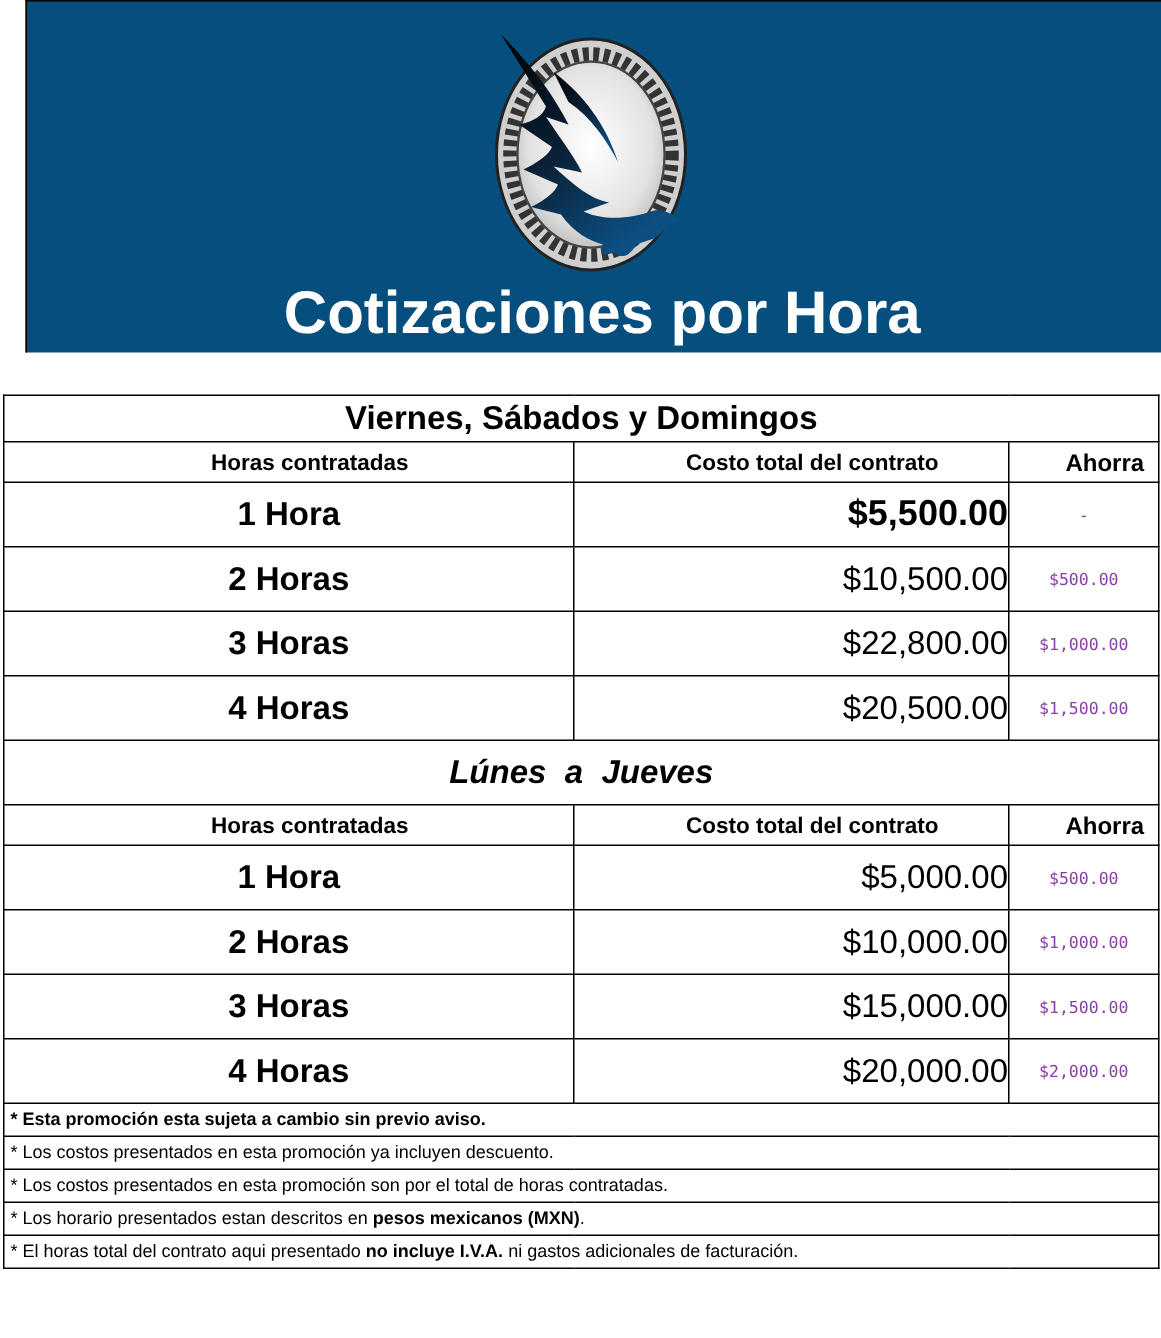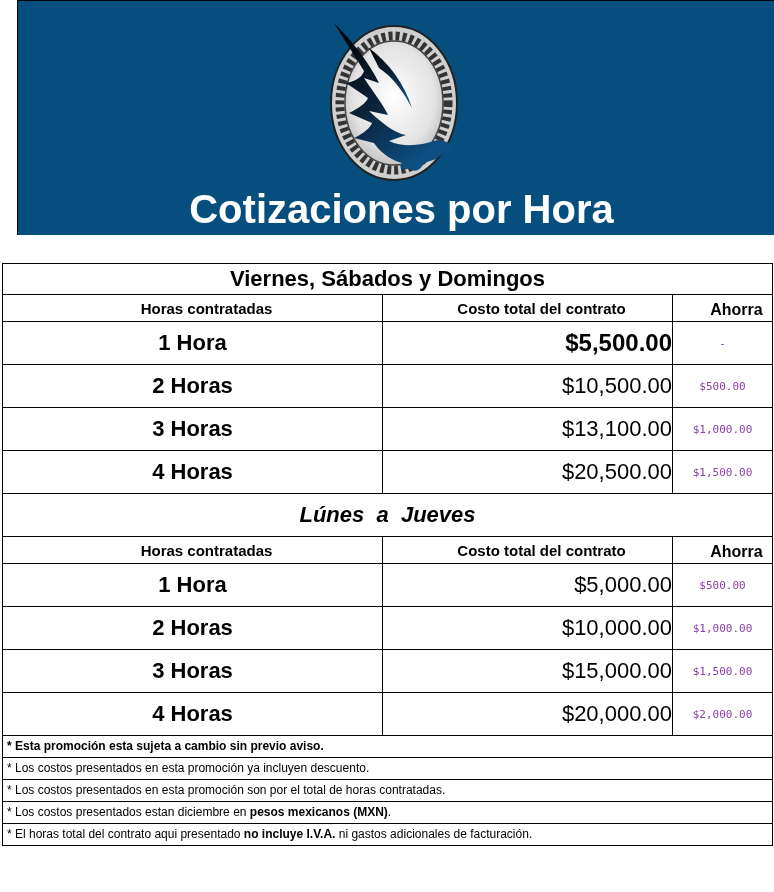--- a/index.html
+++ b/index.html
@@ -68,21 +68,21 @@
       <td class="cost big">$5,500.00</td>
       <td class="save">-</td>
     </tr>
     <tr class="data">
       <td class="hours">2 Horas</td>
       <td class="cost">$10,500.00</td>
       <td class="save">$500.00</td>
     </tr>
     <tr class="data">
       <td class="hours">3 Horas</td>
-      <td class="cost">$13,100.00</td>
+      <td class="cost">$22,800.00</td>
       <td class="save">$1,000.00</td>
     </tr>
     <tr class="data">
       <td class="hours">4 Horas</td>
       <td class="cost">$20,500.00</td>
       <td class="save">$1,500.00</td>
     </tr>
 
     <tr class="sec-title second">
       <td colspan="3" style="white-space:pre">Lúnes  a  Jueves</td>
@@ -116,19 +116,19 @@
     <tr class="note bold">
       <td colspan="3">* Esta promoción esta sujeta a cambio sin previo aviso.</td>
     </tr>
     <tr class="note">
       <td colspan="3">* Los costos presentados en esta promoción ya incluyen descuento.</td>
     </tr>
     <tr class="note">
       <td colspan="3">* Los costos presentados en esta promoción son por el total de horas contratadas.</td>
     </tr>
     <tr class="note">
-      <td colspan="3"><span>* Los costos presentados estan diciembre en </span><b>pesos mexicanos (MXN)</b><span>.</span></td>
+      <td colspan="3"><span>* Los horario presentados estan descritos en </span><b>pesos mexicanos (MXN)</b><span>.</span></td>
     </tr>
     <tr class="note">
       <td colspan="3"><span>* El horas total del contrato aqui presentado </span><b>no incluye I.V.A.</b><span> ni gastos adicionales de facturación.</span></td>
     </tr>
   </tbody>
 </table>
 
 </body></html>

